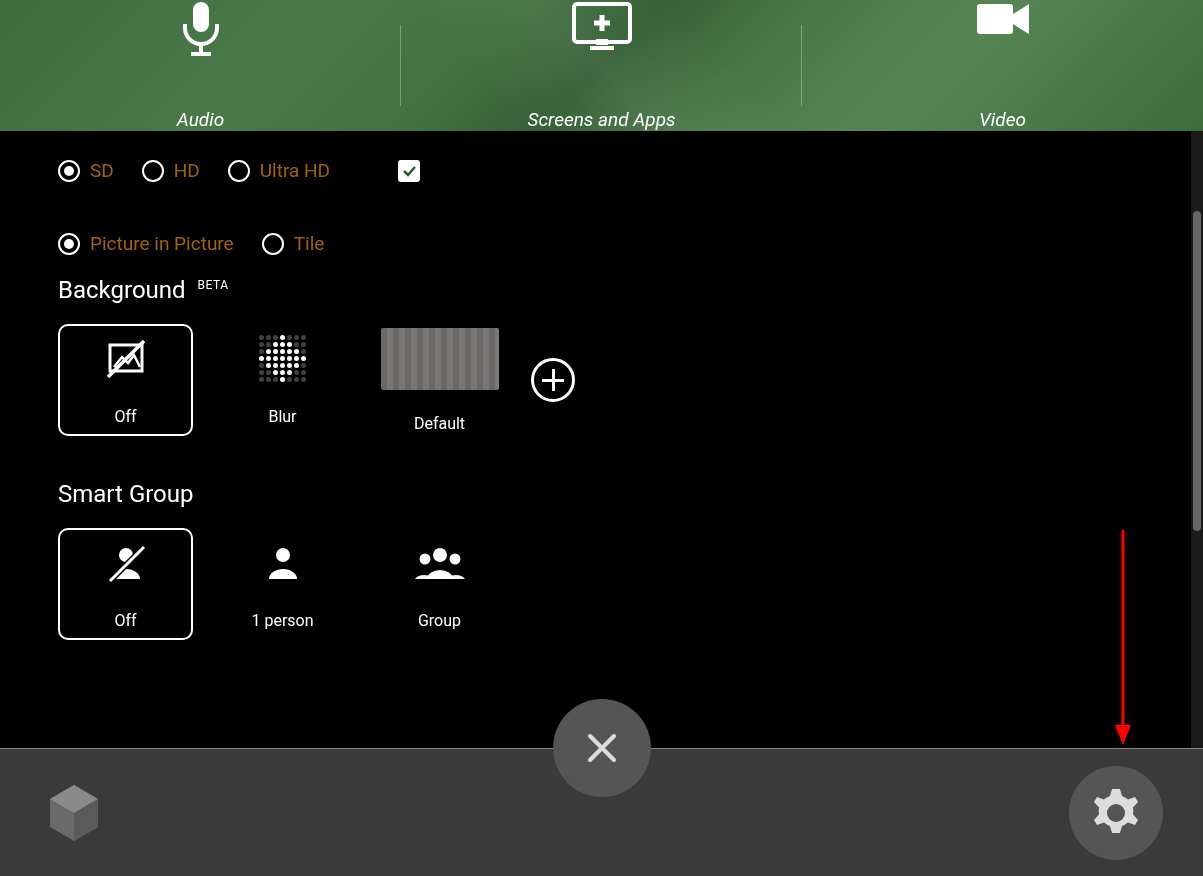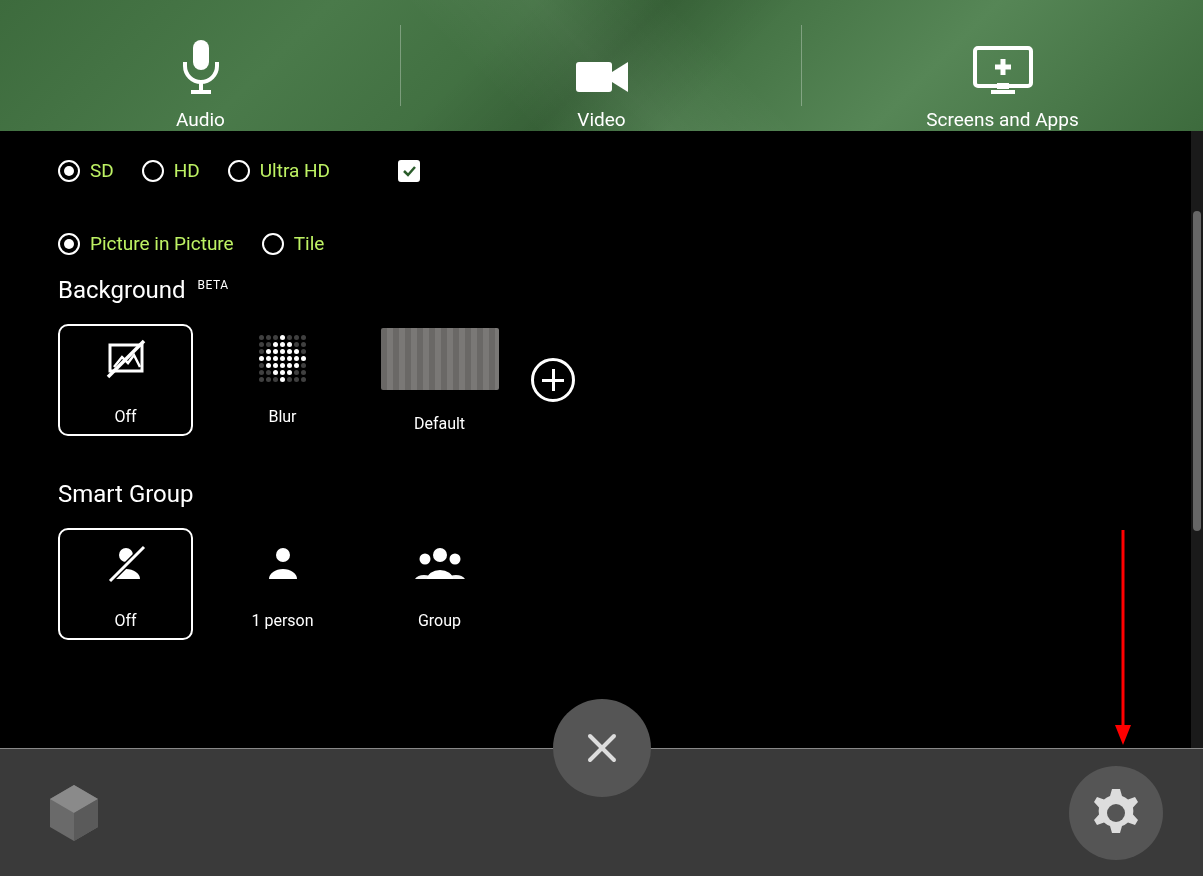--- a/index.html
+++ b/index.html
@@ -24,24 +24,25 @@
   inset: 0;
   background:
     linear-gradient(45deg, transparent 40%, rgba(255,255,255,0.05) 50%, transparent 60%),
     linear-gradient(-45deg, transparent 40%, rgba(0,0,0,0.1) 50%, transparent 60%);
 }
 .tab {
   flex: 1;
   display: flex;
   flex-direction: column;
   align-items: center;
-  justify-content: flex-end;
+  justify-content: space-between;
   gap: 12px;
   position: relative;
   cursor: pointer;
+  font-style: italic;
 }
 .tab:not(:last-child)::after {
   content: '';
   position: absolute;
   right: 0;
   top: 25px;
   bottom: 25px;
   width: 1px;
   background: rgba(255,255,255,0.3);
 }
@@ -61,21 +62,21 @@
 .row { display: flex; align-items: center; gap: 28px; margin-bottom: 21px; }
 .row.quality { margin-bottom: 50px; }
 .radio-item { display: flex; align-items: center; gap: 10px; cursor: pointer; }
 .radio {
   width: 22px; height: 22px; border: 2.5px solid #fff; border-radius: 50%;
   display: flex; align-items: center; justify-content: center;
 }
 .radio.selected::after {
   content: ''; width: 10px; height: 10px; background: #fff; border-radius: 50%;
 }
-.radio-label { font-size: 19px; color: #bef264; }
+.radio-label { font-size: 19px; color: #a16207; }
 .checkbox-item { display: flex; align-items: center; gap: 14px; margin-left: 40px; cursor: pointer; }
 .checkbox {
   width: 22px; height: 22px; border: 2px solid #fff; border-radius: 3px;
   display: flex; align-items: center; justify-content: center;
 }
 .checkbox.checked { background: #fff; }
 .checkbox.checked svg { stroke: #2a5c2a; }
 .checkbox-label { font-size: 19px; }
 .section-title { font-size: 24px; font-weight: 400; margin-bottom: 20px; }
 .section-title .beta { font-size: 12px; vertical-align: super; margin-left: 6px; letter-spacing: 0.5px; }
@@ -153,35 +154,35 @@
   <div class="tab">
     <svg width="44" height="58" viewBox="0 0 44 58">
       <rect x="14" y="2" width="16" height="30" rx="8"></rect>
       <path d="M6 24 v4 a16 16 0 0 0 32 0 v-4" stroke="#fff" stroke-width="4" fill="none"></path>
       <line x1="22" y1="44" x2="22" y2="54" stroke="#fff" stroke-width="4"></line>
       <line x1="12" y1="54" x2="32" y2="54" stroke="#fff" stroke-width="4"></line>
     </svg>
     <span class="tab-label">Audio</span>
   </div>
   <div class="tab">
-    <svg width="56" height="38" viewBox="0 0 56 38">
-      <rect x="2" y="4" width="36" height="30" rx="3"></rect>
-      <path d="M38 14 L54 4 V34 L38 24 Z"></path>
-    </svg>
-    <span class="tab-label">Video</span>
-  </div>
-  <div class="tab">
     <svg width="64" height="52" viewBox="0 0 64 52">
       <rect x="4" y="4" width="56" height="38" rx="3" stroke="#fff" stroke-width="4" fill="none"></rect>
       <line x1="26" y1="42" x2="38" y2="42" stroke="#fff" stroke-width="6"></line>
       <line x1="20" y1="48" x2="44" y2="48" stroke="#fff" stroke-width="4"></line>
       <line x1="24" y1="23" x2="40" y2="23" stroke="#fff" stroke-width="5"></line>
       <line x1="32" y1="15" x2="32" y2="31" stroke="#fff" stroke-width="5"></line>
     </svg>
     <span class="tab-label">Screens and Apps</span>
+  </div>
+  <div class="tab">
+    <svg width="56" height="38" viewBox="0 0 56 38">
+      <rect x="2" y="4" width="36" height="30" rx="3"></rect>
+      <path d="M38 14 L54 4 V34 L38 24 Z"></path>
+    </svg>
+    <span class="tab-label">Video</span>
   </div>
 </div>
 
 <div class="content">
 
   <div class="row quality">
     <div class="radio-item">
       <span class="radio selected"></span>
       <span class="radio-label">SD</span>
     </div>

